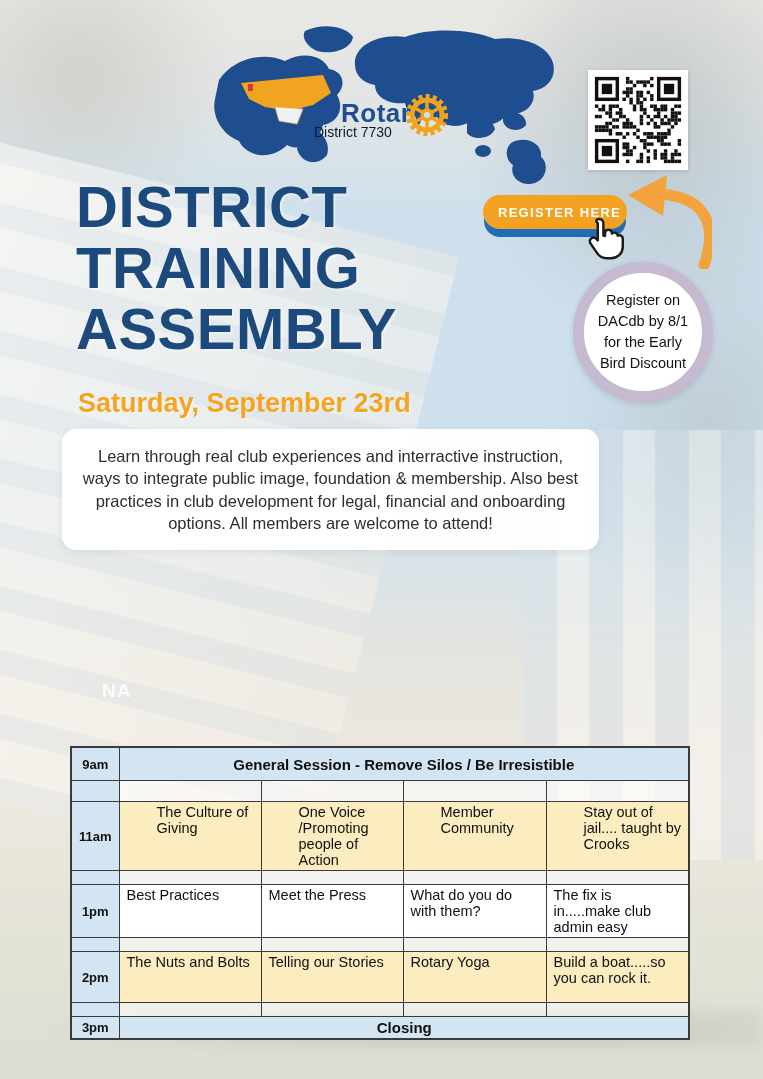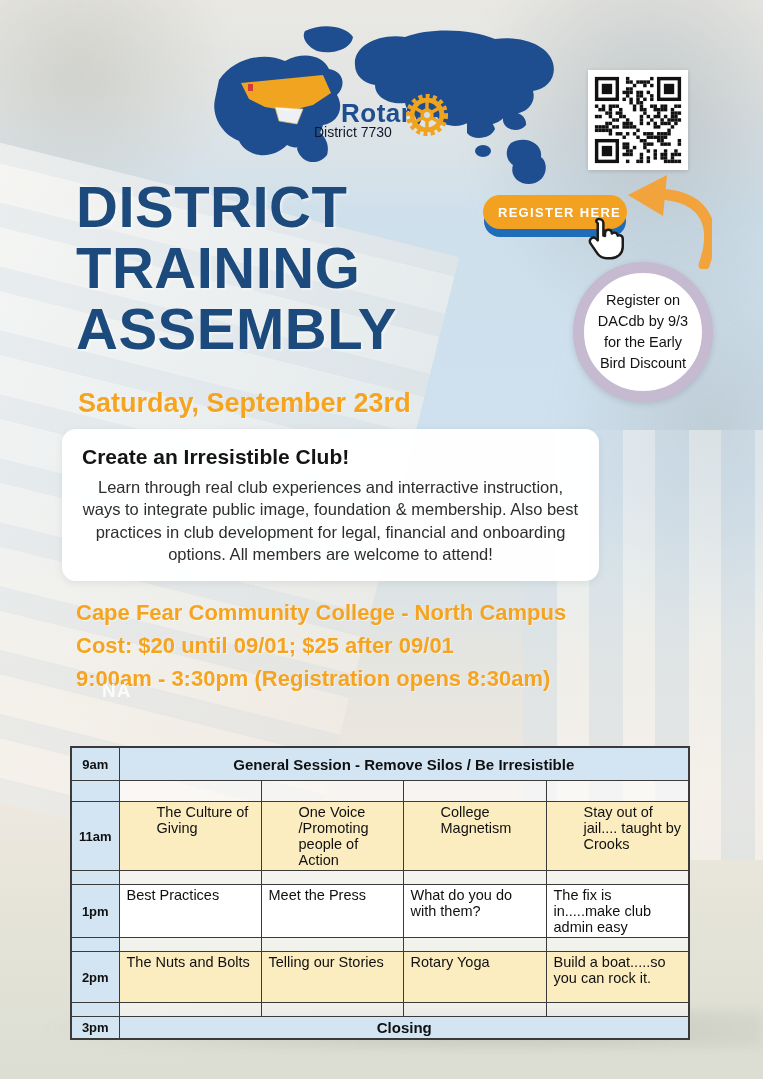--- a/index.html
+++ b/index.html
@@ -324,42 +324,36 @@
   <svg class="cursor" viewBox="0 0 32 36">
     <path d="M11 2 c1.8 0 3.1 1.4 3.1 3.1 v9 l1.2 .2 v-2 c0-1.4 1.1-2.5 2.5-2.5 1.2 0 2.2 .8 2.4 2 l.1 .8 c.4-.4 1-.7 1.7-.7 1.3 0 2.3 .9 2.5 2.2 .4-.2 .8-.3 1.2-.3 1.4 0 2.5 1.1 2.5 2.5 v5.8 c0 4.7-3.8 8.4-8.4 8.4 h-3.4 c-2.7 0-5.2-1.3-6.7-3.5 l-5-7.3 c-.8-1.2-.5-2.9 .7-3.7 1.1-.8 2.5-.6 3.4 .3 l1.2 1.2 V5.1 C7.9 3.4 9.2 2 11 2 Z" fill="#ffffff" stroke="#1c1c1c" stroke-width="1.8" stroke-linejoin="round"></path>
   </svg>
   <svg class="arrow" viewBox="0 0 92 102">
     <path d="M84 98 C 97 62 89 30 40 27" fill="none" stroke="#f2a33c" stroke-width="11" stroke-linecap="round"></path>
     <polygon points="8,28 47,8 43,49" fill="#f2a33c"></polygon>
   </svg>
 
   <div class="badge">
     <div>Register on</div>
-    <div>DACdb by 9/3</div>
+    <div>DACdb by 8/1</div>
     <div>for the Early</div>
     <div>Bird Discount</div>
   </div>
 
   <h1 class="title">
     <span>DISTRICT</span>
     <span>TRAINING</span>
     <span>ASSEMBLY</span>
   </h1>
   <div class="date">Saturday, September 23rd</div>
 
   <div class="card">
-    <div class="card-h">Create an Irresistible Club!</div>
     <div class="card-b">Learn through real club experiences and interractive instruction, ways to integrate public image, foundation &amp; membership. Also best practices in club development for legal, financial and onboarding options. All members are welcome to attend!</div>
   </div>
 
-  <div class="details">
-    <div>Cape Fear Community College  - North Campus</div>
-    <div>Cost: $20 until 09/01; $25 after 09/01</div>
-    <div>9:00am - 3:30pm (Registration opens 8:30am)</div>
-  </div>
 
   <div class="watermark">NA</div>
 
   <table class="sched">
     <colgroup>
         <col style="width:48px">
         <col style="width:142px">
         <col style="width:142px">
         <col style="width:143px">
         <col style="width:143px">
@@ -373,21 +367,21 @@
         <td class="time"></td>
           <td></td>
           <td></td>
           <td></td>
           <td></td>
       </tr>
       <tr class="r-cream h56">
         <td class="time">11am</td>
         <td>The Culture of Giving</td>
         <td>One Voice /Promoting people of Action</td>
-        <td>College Magnetism</td>
+        <td>Member Community</td>
         <td>Stay out of jail.... taught by Crooks</td>
       </tr>
       <tr class="r-spacer h13">
         <td class="time"></td>
           <td></td>
           <td></td>
           <td></td>
           <td></td>
       </tr>
       <tr class="r-white h44">

